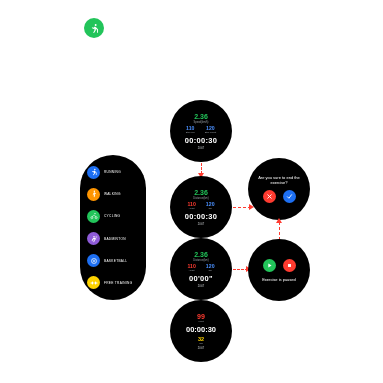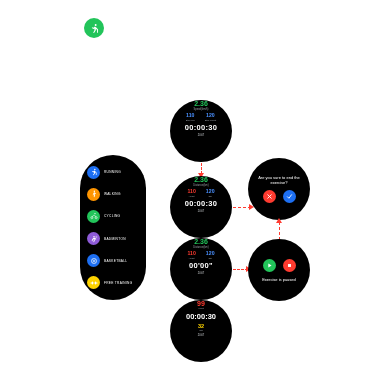--- a/index.html
+++ b/index.html
@@ -11,21 +11,21 @@
   .top-icon svg{display:block;}
 
   
   .menu{left:80px;top:155px;width:66px;height:145px;background:#000;border-radius:33px;padding:0;}
   .menu-list{display:flex;flex-direction:column;justify-content:space-around;height:100%;padding:6px 0;box-sizing:border-box;}
   .menu-row{display:flex;align-items:center;gap:4px;padding-left:7px;}
   .menu-ic{width:13px;height:13px;border-radius:50%;display:flex;align-items:center;justify-content:center;flex:none;}
   .menu-lb{color:#fff;font-size:3.2px;letter-spacing:.3px;white-space:nowrap;}
 
   
-  .face{width:62px;height:62px;border-radius:50%;background:#000;color:#fff;box-sizing:border-box;display:flex;flex-direction:column;align-items:center;justify-content:flex-start;}
+  .face{width:62px;height:62px;border-radius:50%;background:#000;color:#fff;box-sizing:border-box;display:flex;flex-direction:column;align-items:center;justify-content:center;}
   .f-big{font-size:7px;font-weight:bold;line-height:1;}
   .f-sub{font-size:2.6px;color:#9aa0a6;margin-top:1px;}
   .f-row{display:flex;gap:10px;margin-top:2px;align-items:flex-start;}
   .f-col{display:flex;flex-direction:column;align-items:center;line-height:1;}
   .f-num{font-size:5.2px;font-weight:bold;}
   .f-cap{font-size:2.3px;color:#9aa0a6;margin-top:.5px;}
   .f-time{font-size:7.5px;font-weight:bold;margin-top:2px;letter-spacing:.3px;}
   .f-clock{font-size:2.6px;color:#cfd3d6;margin-top:2px;}
   .red{color:#ff3b30;}
   .blue{color:#4a90ff;}

